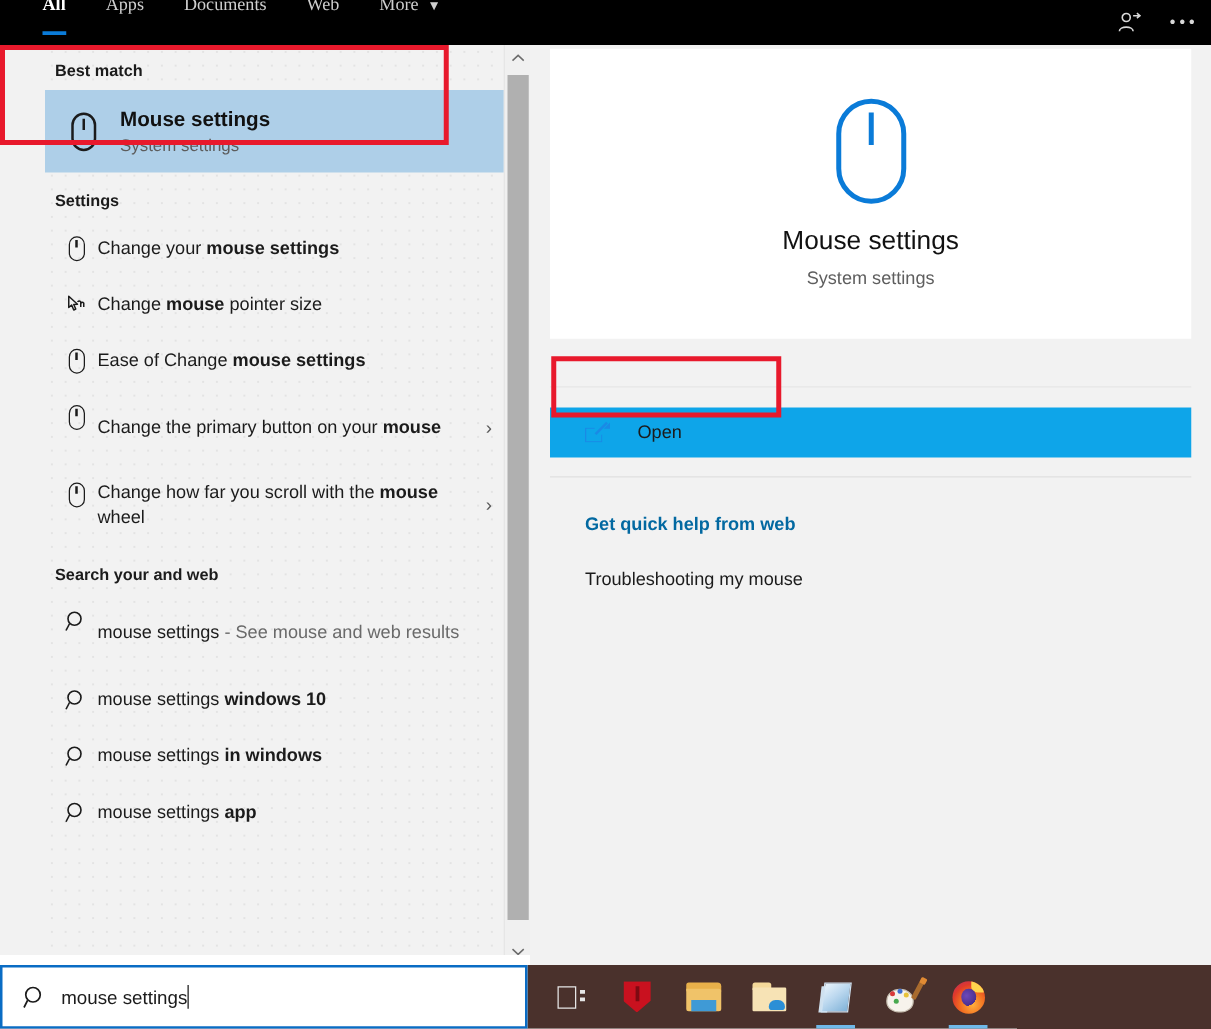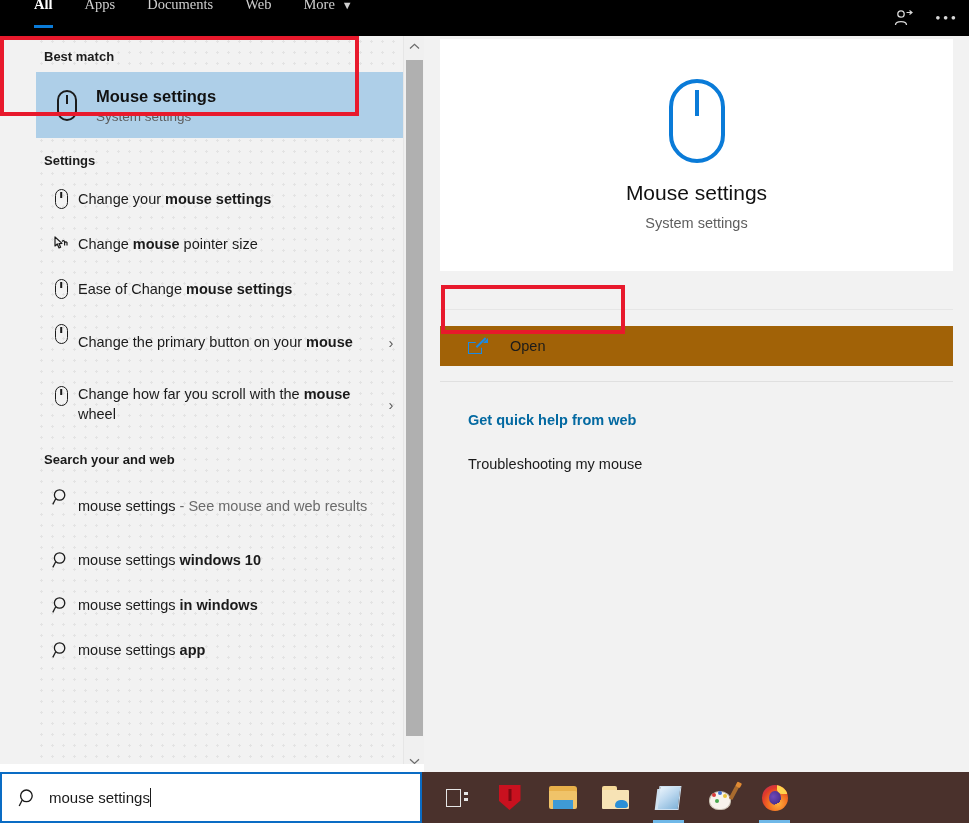--- a/index.html
+++ b/index.html
@@ -147,21 +147,21 @@
   }
   .pv-title { font-size: 21px; color: #111; line-height: 26px; }
   .pv-sub { font-size: 14.5px; color: #5e5e5e; margin-top: 9px; }
 
   .open-strip {
     position: absolute; left: 16px; top: 273px; width: 513px; height: 1px;
     background: #e6e6e6;
   }
   .open-row {
     position: absolute; left: 16px; top: 290px; width: 513px; height: 40px;
-    background: #a16207; display:flex; align-items:center; padding-left: 28px;
+    background: #0ea5e9; display:flex; align-items:center; padding-left: 28px;
     cursor: default;
   }
   .open-icon { width: 20px; height:16px; position: relative; margin-right: 22px; }
   .open-icon .box2 {
     position:absolute; left:0; bottom:0; width: 14px; height: 12px;
     border: 1.8px solid #1a8ae5;
     clip-path: polygon(0 0, 55% 0, 55% 22%, 22% 22%, 22% 78%, 78% 78%, 78% 48%, 100% 48%, 100% 100%, 0 100%);
   }
   .open-icon .arrow {
     position:absolute; right: 0px; top: 0px; width: 11px; height: 11px;

